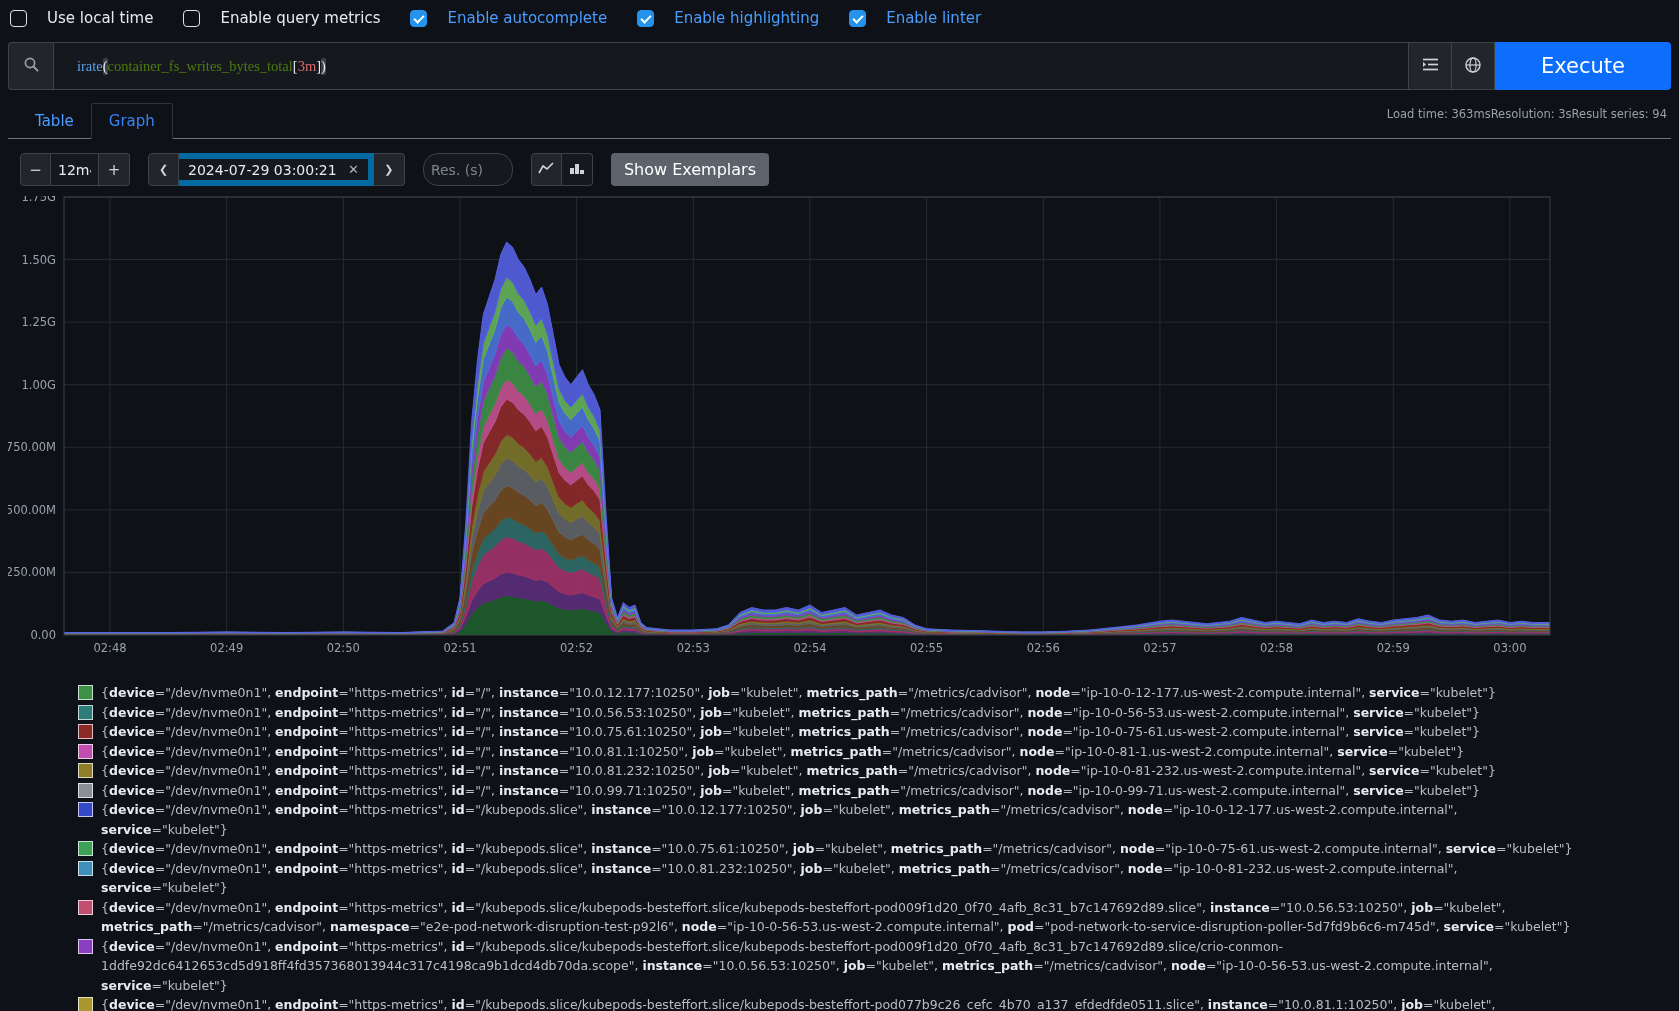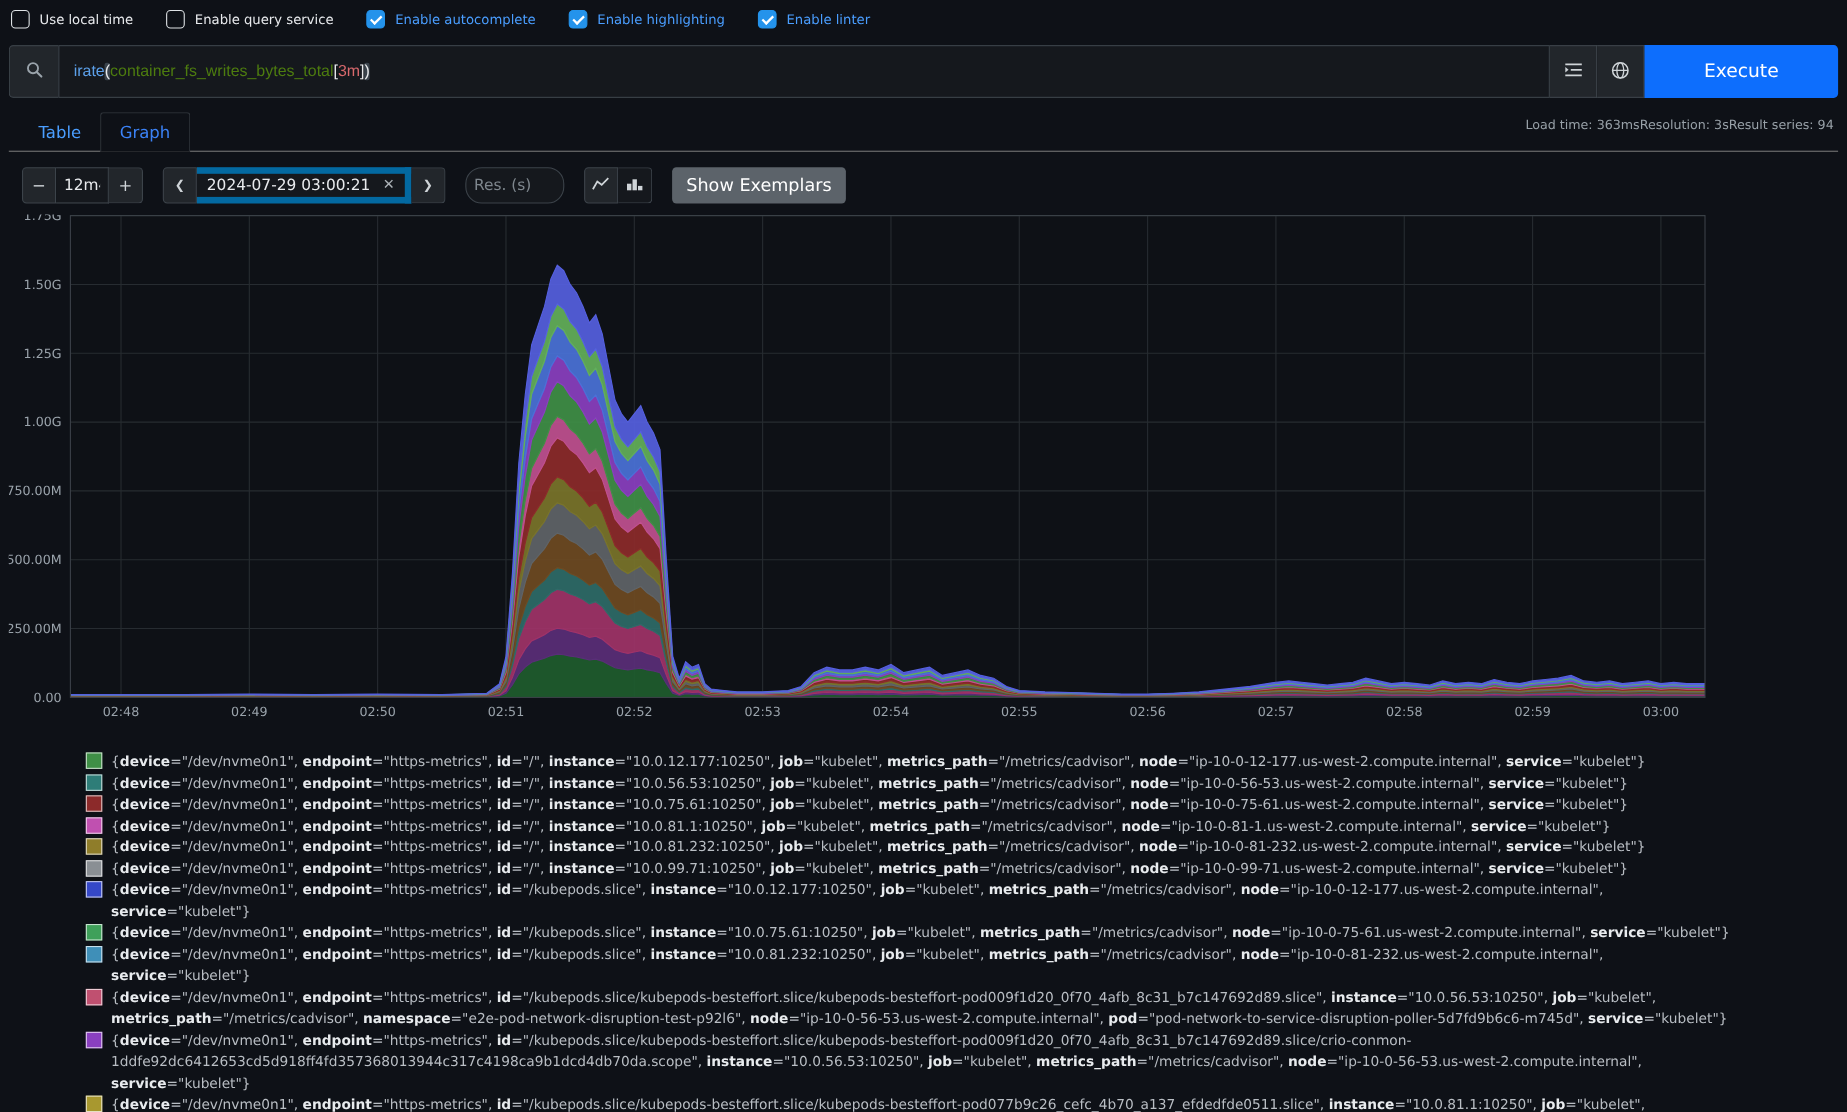--- a/index.html
+++ b/index.html
@@ -3,37 +3,37 @@
 <meta charset="utf-8">
 <style>
   html,body{margin:0;padding:0;}
   body{
     width:1679px;height:1011px;overflow:hidden;
     background:#0e1117;color:#e8eaed;
     font-family:"DejaVu Sans","Liberation Sans",sans-serif;
   }
   
   .options{display:flex;align-items:center;gap:30px;padding:9px 10px 7px;}
-  .option{display:flex;align-items:center;gap:9px;font-size:12px;cursor:pointer;}
+  .option{display:flex;align-items:center;gap:20px;font-size:15px;cursor:pointer;}
   .option .lbl{color:#e8eaed;}
   .option .lbl.on{color:#4a9eff;}
   .cb{width:17px;height:17px;border-radius:4px;border:1px solid #dfe3e6;background:transparent;position:relative;flex:0 0 auto;box-sizing:border-box;}
   .cb.checked{background:#2493eb;border-color:#2493eb;}
   .cb.checked::after{content:"";position:absolute;left:3px;top:4px;width:8px;height:4px;border-left:2px solid #fff;border-bottom:2px solid #fff;transform:rotate(-45deg);}
   
   .query-row{display:flex;margin:8px;height:48px;}
   .addon{width:44px;background:#22262b;border:1px solid #3c434a;border-right:none;border-radius:4px 0 0 4px;display:flex;align-items:center;justify-content:center;flex:0 0 auto;}
-  .qinput{flex:1;background:#15181d;border:1px solid #3c434a;display:flex;align-items:center;padding:0 13px;font-family:Liberation Sans, sans-serif;font-size:14.5px;cursor:text;white-space:pre;}
+  .qinput{flex:1;background:#15181d;border:1px solid #3c434a;display:flex;align-items:center;padding:0 23px;font-family:Liberation Serif, serif;font-size:14.5px;cursor:text;white-space:pre;}
   .tok-fn{color:#5ca0ea;}
   .tok-metric{color:#4d7c0f;}
   .tok-dur{color:#d9696d;}
   .tok-br{color:#e8eaed;}
   .tok-match{background:#39424b;border-radius:2px;}
   .ibtn{width:43px;background:#22262b;border:1px solid #3c434a;border-left:none;display:flex;align-items:center;justify-content:center;cursor:pointer;padding:0;flex:0 0 auto;}
-  .execute{width:176px;background:#0d6efd;color:#fff;border:none;border-radius:0 4px 4px 0;font-size:17px;cursor:pointer;font-family:inherit;flex:0 0 auto;}
+  .execute{width:176px;background:#0d6efd;color:#fff;border:none;border-radius:0 4px 4px 0;font-size:21px;cursor:pointer;font-family:inherit;flex:0 0 auto;}
   
   .tabs-row{margin:12px 8px 0;border-bottom:1px solid #737373;display:flex;align-items:flex-end;position:relative;padding:0 10px;height:37px;box-sizing:border-box;}
   .tab{padding:8px 17px;font-size:15px;cursor:pointer;}
   .tab.t-table{color:#4a9eff;}
   .tab.t-graph{color:#3b82f6;border:1px solid #2f343a;border-bottom:1px solid #0e1117;margin-bottom:-1px;border-radius:3px 3px 0 0;background:#0e1117;}
   .stats{position:absolute;right:4px;top:5px;display:flex;font-size:11.5px;color:#98a1a8;}
   
   .controls{margin:14px 8px 0 20px;display:flex;gap:18px;align-items:center;}
   .group{display:flex;}
   .group>*+*{border-left:none !important;}
@@ -62,21 +62,21 @@
 </head>
 <body>
 
 <div class="options">
   <div class="option">
     <span class="cb"></span>
     <span class="lbl">Use local time</span>
   </div>
   <div class="option">
     <span class="cb"></span>
-    <span class="lbl">Enable query service</span>
+    <span class="lbl">Enable query metrics</span>
   </div>
   <div class="option">
     <span class="cb checked"></span>
     <span class="lbl on">Enable autocomplete</span>
   </div>
   <div class="option">
     <span class="cb checked"></span>
     <span class="lbl on">Enable highlighting</span>
   </div>
   <div class="option">

